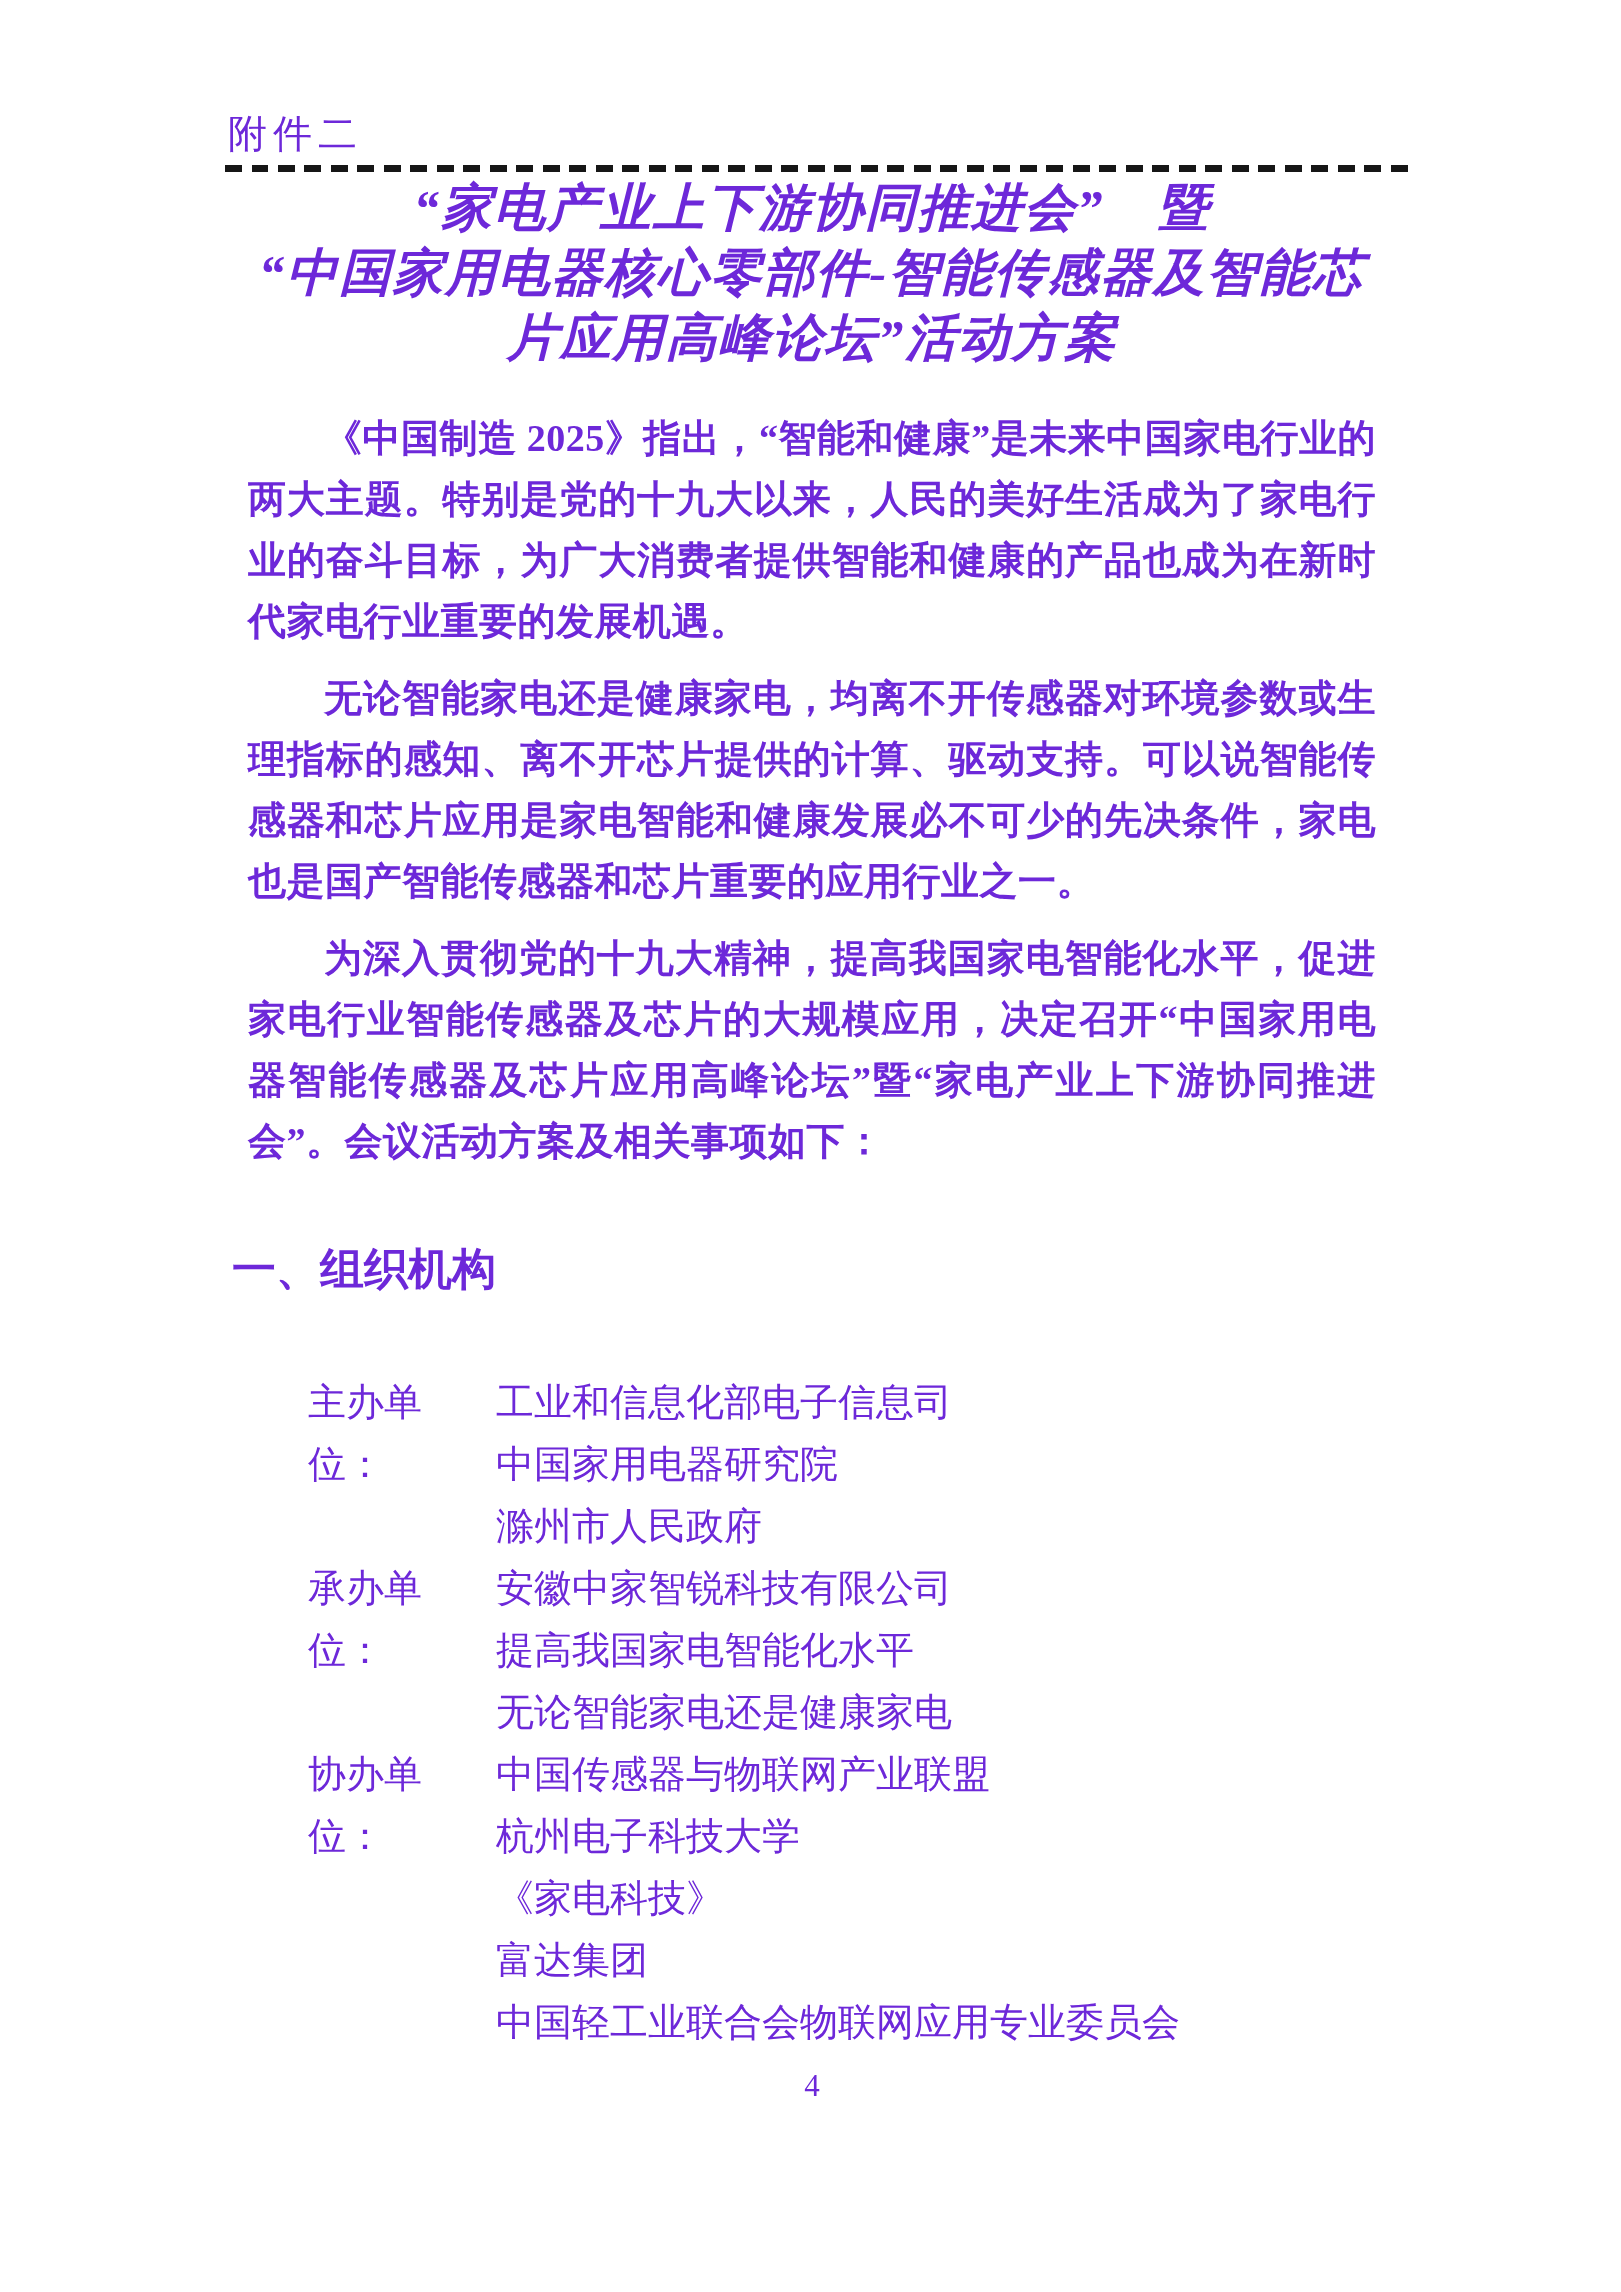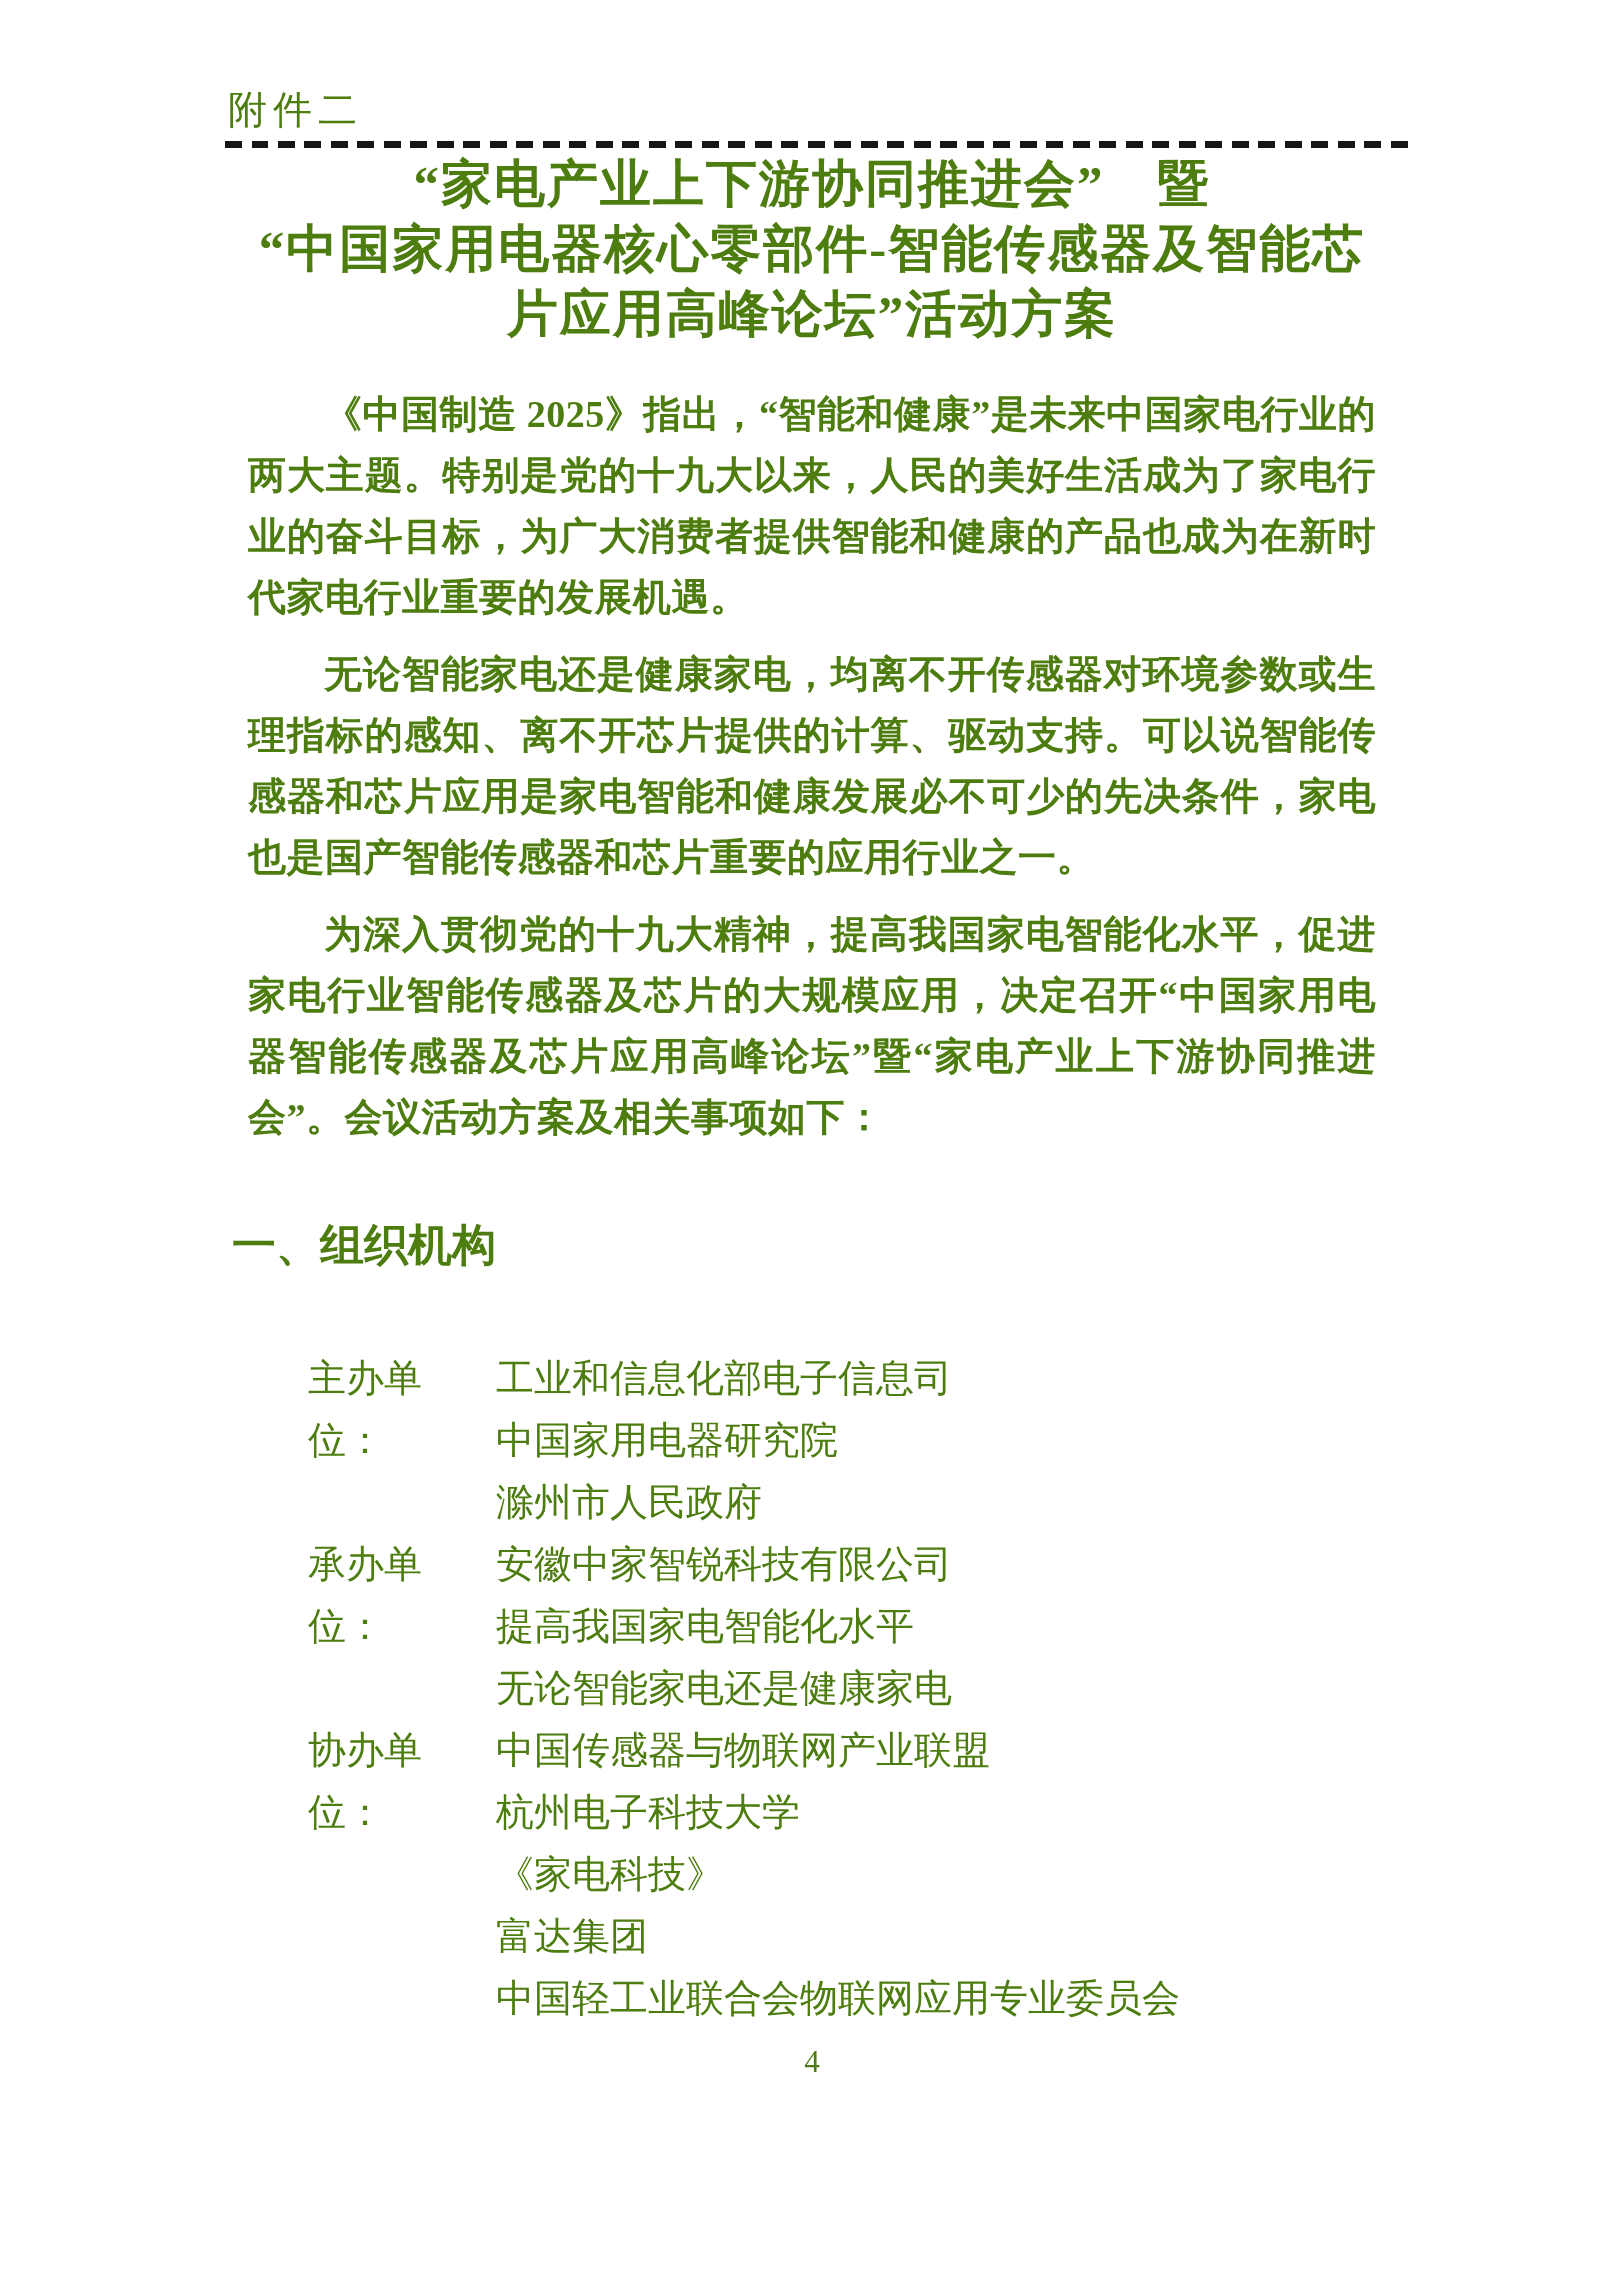--- a/index.html
+++ b/index.html
@@ -6,24 +6,24 @@
     margin: 0;
     padding: 0;
     background: #e8e8e8;
   }
   .page {
     position: relative;
     width: 1621px;
     height: 2293px;
     margin: 0 auto;
     background: #ffffff;
-    color: #4d7c0f;
+    color: #6d28d9;
     font-family: "Liberation Serif", "DejaVu Serif", serif;
     box-sizing: border-box;
-    padding: 86px 229px 0 232px;
+    padding: 110px 229px 0 232px;
     overflow: hidden;
   }
   .attachment {
     font-size: 39px;
     line-height: 47px;
     letter-spacing: 5.9px;
     margin-left: -3.9px;
   }
   .rule {
     margin-top: 7.8px;
@@ -32,20 +32,21 @@
     height: 6.9px;
     background: repeating-linear-gradient(to right, #161616 0 16.7px, transparent 16.7px 26.5px);
   }
   .title {
     margin: 3.9px 0 0 0;
     font-size: 51px;
     font-weight: bold;
     line-height: 65px;
     letter-spacing: 2px;
     text-align: center;
+    font-style: italic;
   }
   .title .tline { display: block; }
   .body-text {
     margin-top: 37px;
     font-size: 38px;
     line-height: 61px;
     letter-spacing: 0.5px;
     text-align: justify;
   }
   .body-text p {

